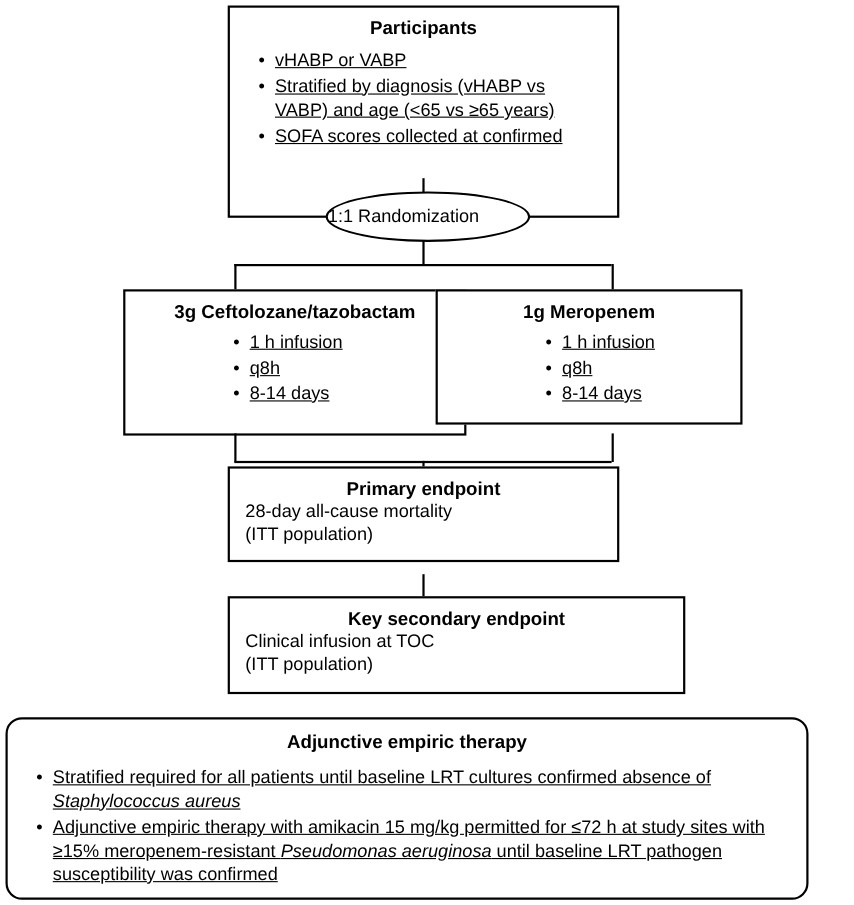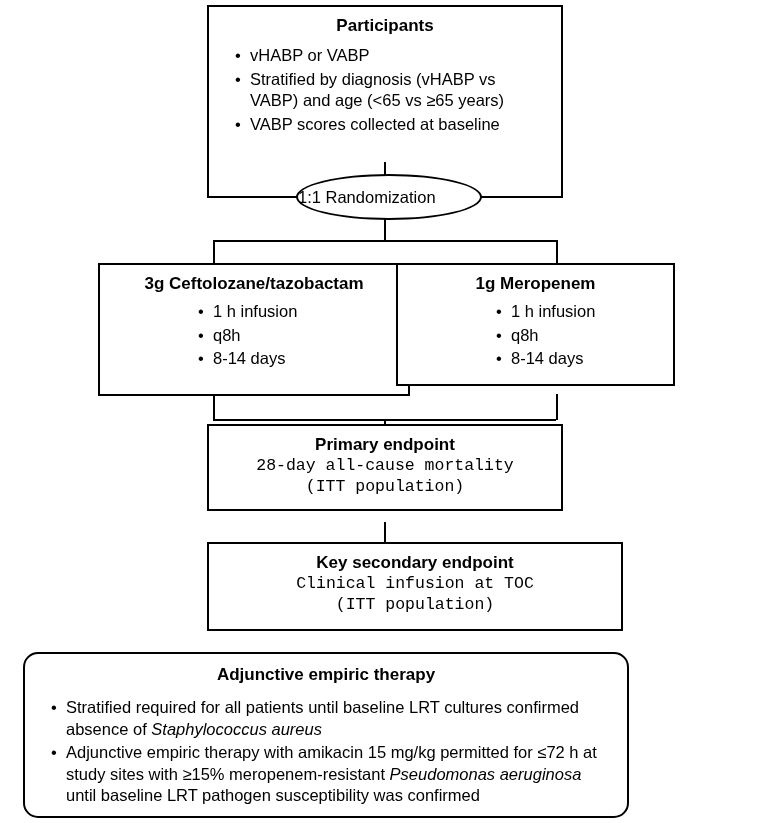--- a/index.html
+++ b/index.html
@@ -29,38 +29,38 @@
   }
   .box.rounded { border-radius: 15px; }
 
   .box-title {
     font-weight: bold;
     text-align: center;
     font-size: 17px;
     line-height: 21px;
   }
   .box-sub {
-    text-align: center;
+    text-align: left;
     font-size: 16.5px;
     line-height: 21px;
-    font-family: Liberation Mono, monospace;
   }
 
   
   ul.bullets {
     list-style: none;
     margin: 0;
     padding: 0;
   }
   ul.bullets > li {
     position: relative;
     padding-left: 15px;
     font-size: 16.5px;
     line-height: 21.5px;
     margin: 0 0 2px 0;
+    text-decoration: underline;
   }
   ul.bullets > li:before {
     content: "\2022";
     position: absolute;
     left: 0;
     top: 0;
   }
   .tight > li { margin-bottom: 4px; }
 
   
@@ -88,37 +88,37 @@
     font-size: 16.5px;
     line-height: 20px;
   }
 
   .pad { padding: 8px 14px 8px 14px; }
   .ital { font-style: italic; }
 
   
   #participants-box   { left: 207px;  top: 5px;   width: 356px; height: 193px; }
   #randomization      { left: 296px;  top: 174px; width: 186px; height: 46px;  }
-  #arm-left-box       { left: 98px;   top: 263px; width: 312px; height: 133px; }
+  #arm-left-box       { left: 112px;   top: 263px; width: 312px; height: 133px; }
   #arm-right-box      { left: 396px;  top: 263px; width: 279px; height: 123px; }
   #primary-box        { left: 207px;  top: 424px; width: 356px; height: 87px;  }
   #secondary-box      { left: 207px;  top: 542px; width: 416px; height: 89px;  }
-  #adjunctive-box     { left: 23px;    top: 652px; width: 606px; height: 166px; }
+  #adjunctive-box     { left: 5px;    top: 652px; width: 730px; height: 166px; }
 </style>
 </head>
 <body>
 
 <div id="canvas">
 
   <div class="box pad" id="participants-box">
     <div class="box-title">Participants</div>
     <ul class="bullets tight" style="margin-top:9px;padding-left:12px;">
       <li>vHABP or VABP</li>
       <li>Stratified by diagnosis (vHABP vs VABP) and age (&lt;65 vs ≥65 years)</li>
-      <li>VABP scores collected at baseline</li>
+      <li>SOFA scores collected at confirmed</li>
     </ul>
   </div>
 
   <div class="vline" style="left:384px; top:162px; height:13px;"></div>
 
   <div class="ellipse" id="randomization">
     <span>1:1 Randomization</span>
   </div>
 
   <div class="vline" style="left:384px; top:219px; height:22px;"></div>

